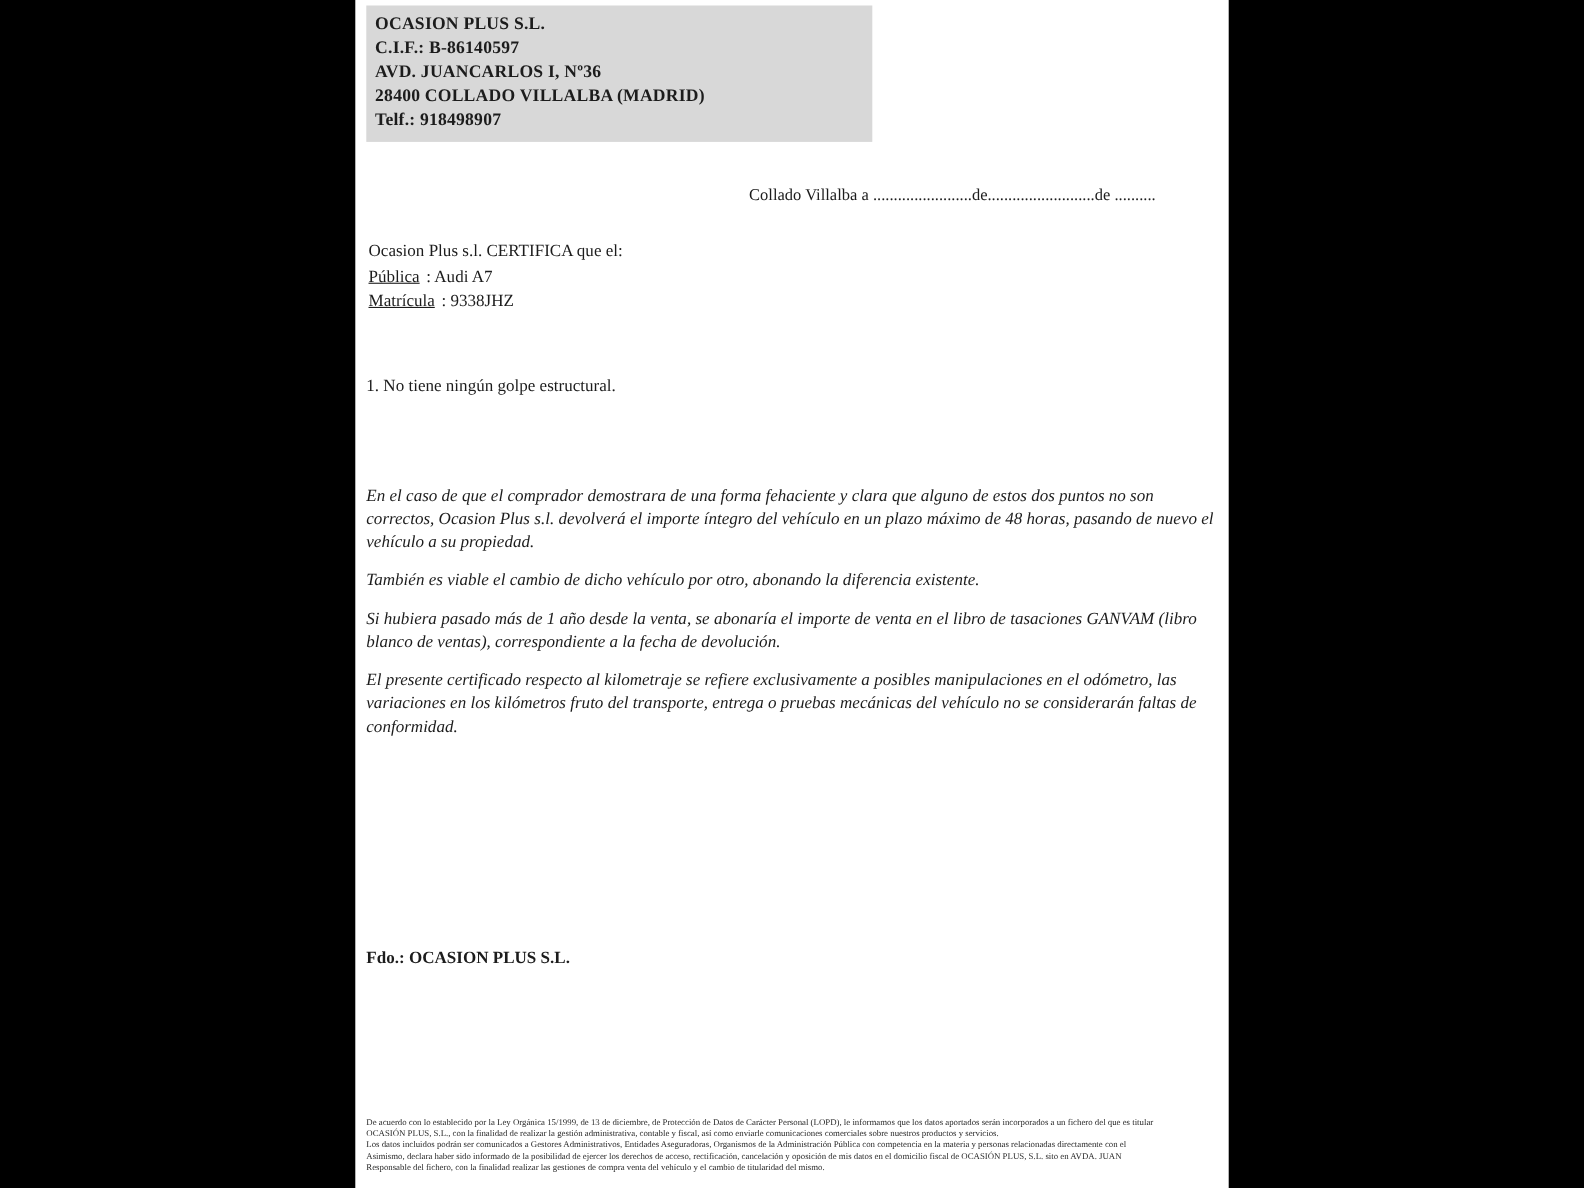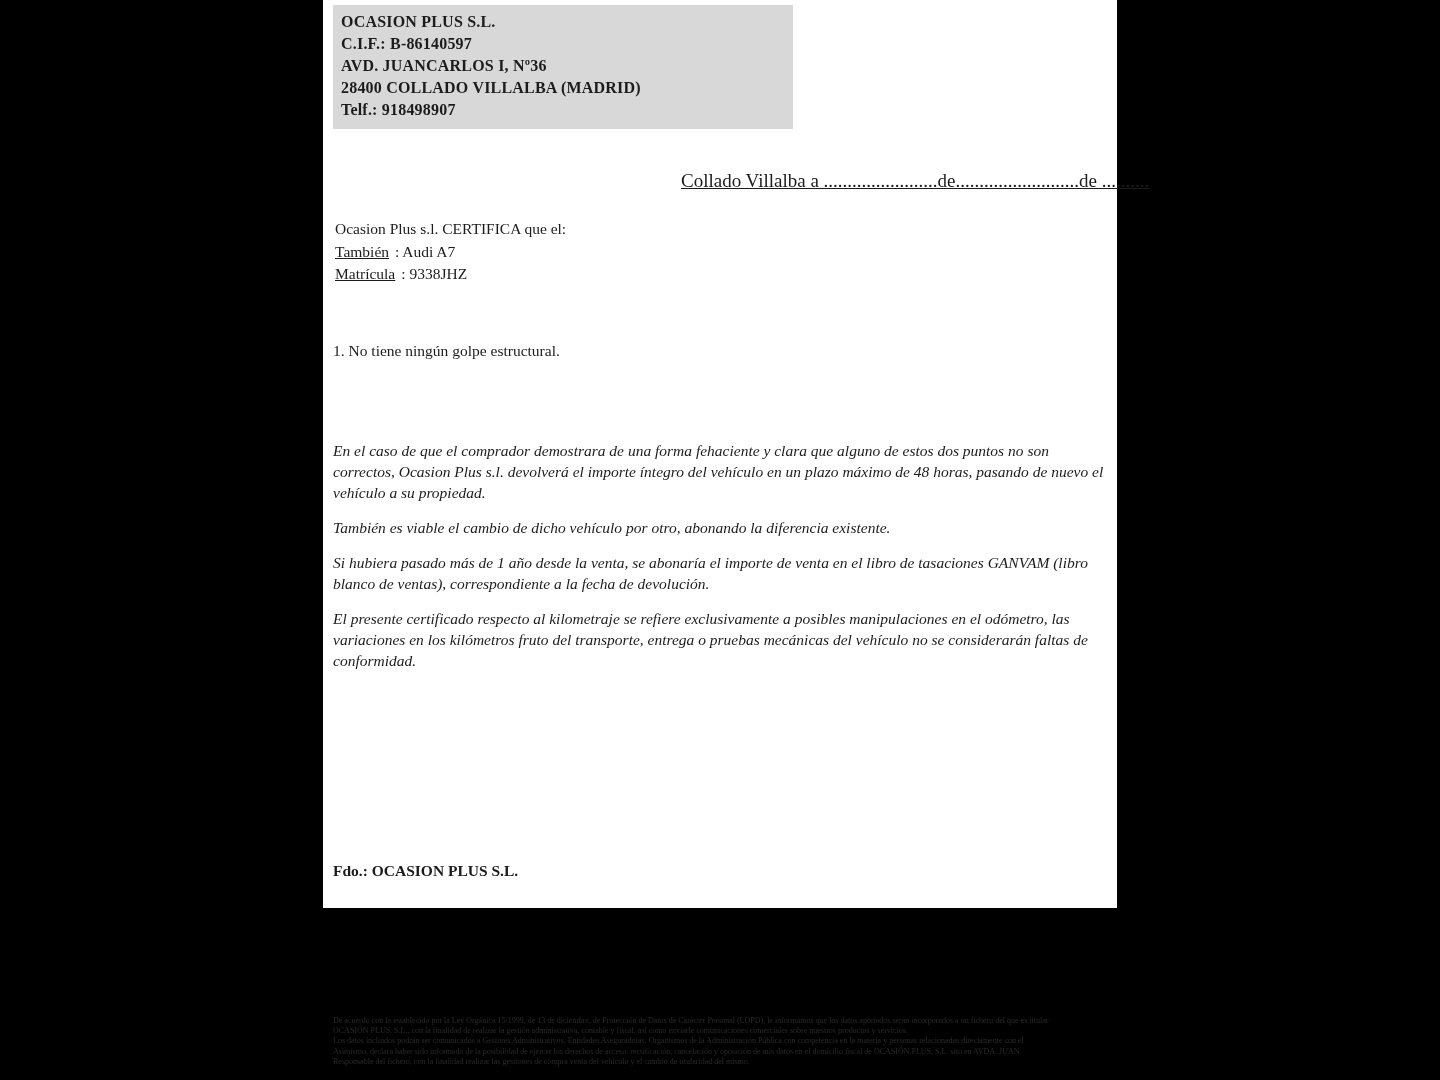--- a/index.html
+++ b/index.html
@@ -5,21 +5,21 @@
   * { margin: 0; padding: 0; box-sizing: border-box; }
   html, body { width: 1440px; height: 1080px; overflow: hidden; }
   body {
     background: #000000;
     font-family: "Liberation Serif", "DejaVu Serif", serif;
     color: #1c1c1c;
   }
   .paper {
     position: relative;
     width: 794px;
-    height: 908px;
+    height: 1080px;
     margin: 0 auto;
     background: #ffffff;
   }
   .header-box {
     position: absolute;
     left: 10px;
     top: 5px;
     width: 460px;
     background: #d8d8d8;
     padding: 6px 10px 8px 8px;
@@ -27,23 +27,22 @@
   .header-box .hline {
     font-weight: bold;
     font-size: 16px;
     line-height: 22px;
     letter-spacing: 0.2px;
   }
   .date-line {
     position: absolute;
     left: 358px;
     top: 170px;
-    font-size: 19px;
+    font-size: 15px;
     white-space: nowrap;
-    text-decoration: underline;
   }
   .certify-block {
     position: absolute;
     left: 12px;
     top: 218px;
     font-size: 15.5px;
     line-height: 22.5px;
   }
   .cert-row .lbl { text-decoration: underline; }
   .cert-row .val { margin-left: 6px; }
@@ -91,21 +90,21 @@
     <div class="hline">C.I.F.: B-86140597</div>
     <div class="hline">AVD. JUANCARLOS I, Nº36</div>
     <div class="hline">28400 COLLADO VILLALBA (MADRID)</div>
     <div class="hline">Telf.: 918498907</div>
   </div>
 
   <div class="date-line">Collado Villalba a ........................de..........................de ..........</div>
 
   <div class="certify-block">
     <div>Ocasion Plus s.l. CERTIFICA que el:</div>
-    <div class="cert-row"><span class="lbl">También</span><span class="val">: Audi A7</span></div>
+    <div class="cert-row"><span class="lbl">Pública</span><span class="val">: Audi A7</span></div>
     <div class="cert-row"><span class="lbl">Matrícula</span><span class="val">: 9338JHZ</span></div>
   </div>
 
   <div class="points">
     <div class="point">1. No tiene ningún golpe estructural.</div>
   </div>
 
   <div class="body-paras">
     <p>En el caso de que el comprador demostrara de una forma fehaciente y clara que alguno de estos dos puntos no son correctos, Ocasion Plus s.l. devolverá el importe íntegro del vehículo en un plazo máximo de 48 horas, pasando de nuevo el vehículo a su propiedad.</p>
     <p>También es viable el cambio de dicho vehículo por otro, abonando la diferencia existente.</p>

